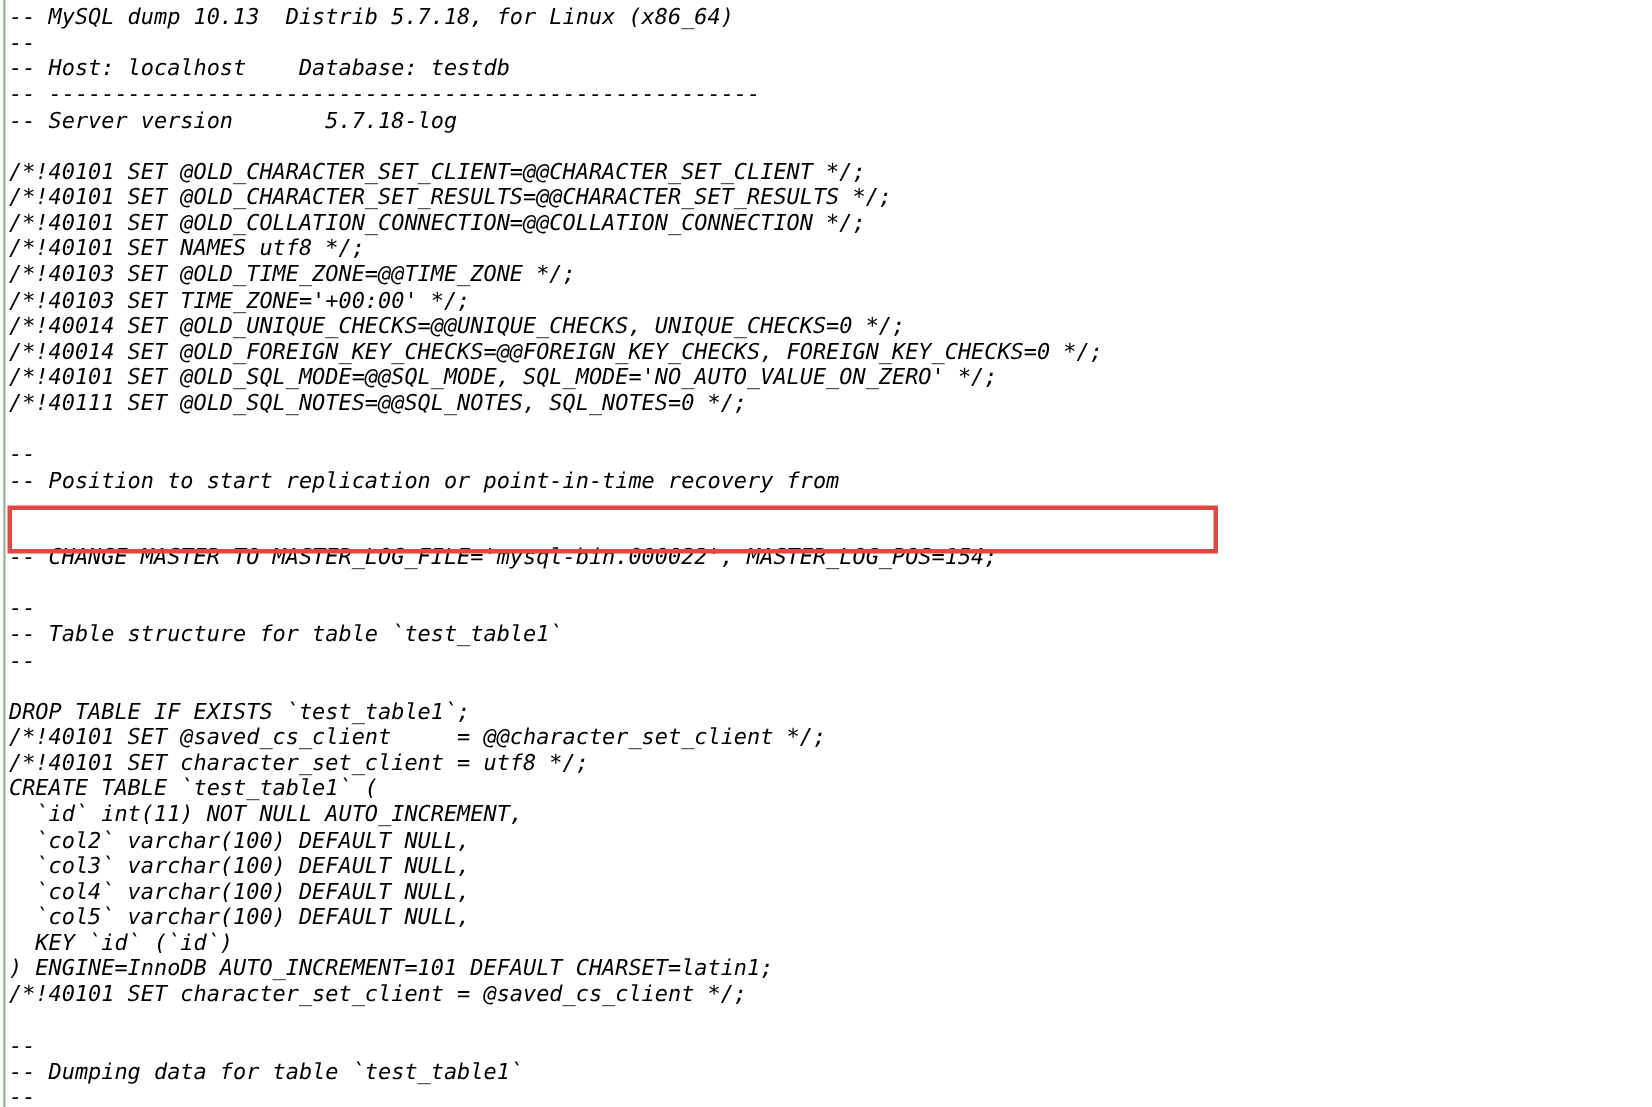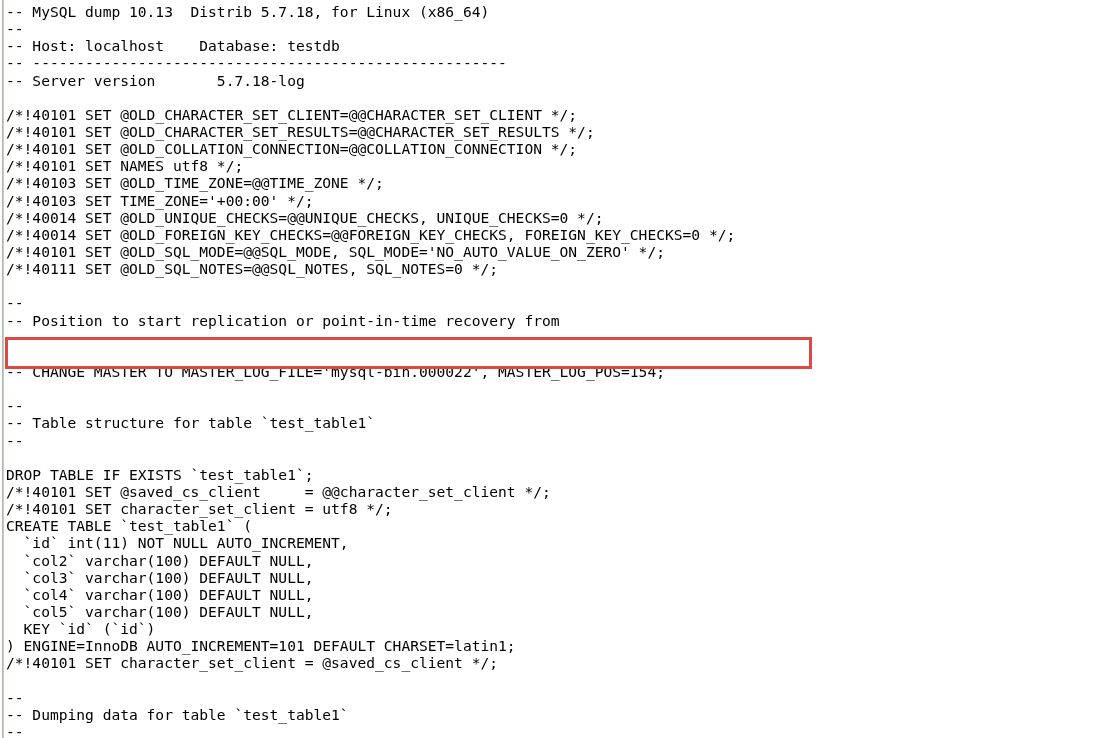--- a/index.html
+++ b/index.html
@@ -43,20 +43,21 @@
     letter-spacing: 0px;
     color: #000000;
     white-space: pre;
     -webkit-font-smoothing: none;
   }
 
   .code-line {
     height: 17.15px;
     white-space: pre;
     font-family: "DejaVu Sans Mono", "Liberation Mono", monospace;
+    font-style: italic;
   }
 
   
   #highlight-box {
     position: absolute;
     left: 5px;
     top: 351px;
     width: 807px;
     height: 32px;
     border: 3px solid #dc4a43;

